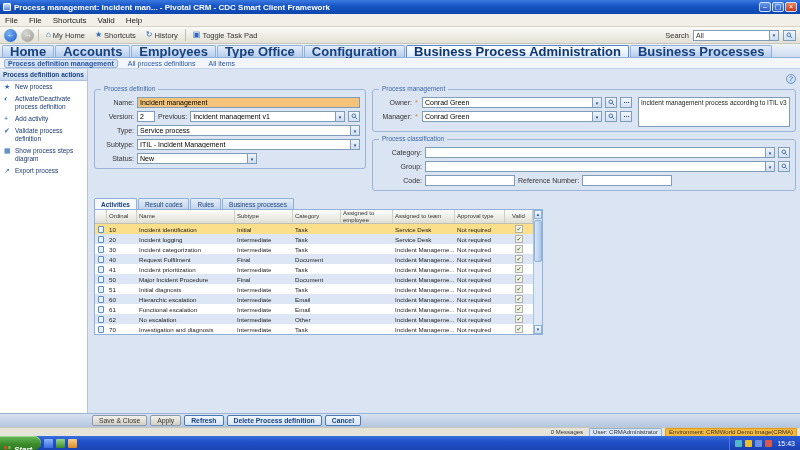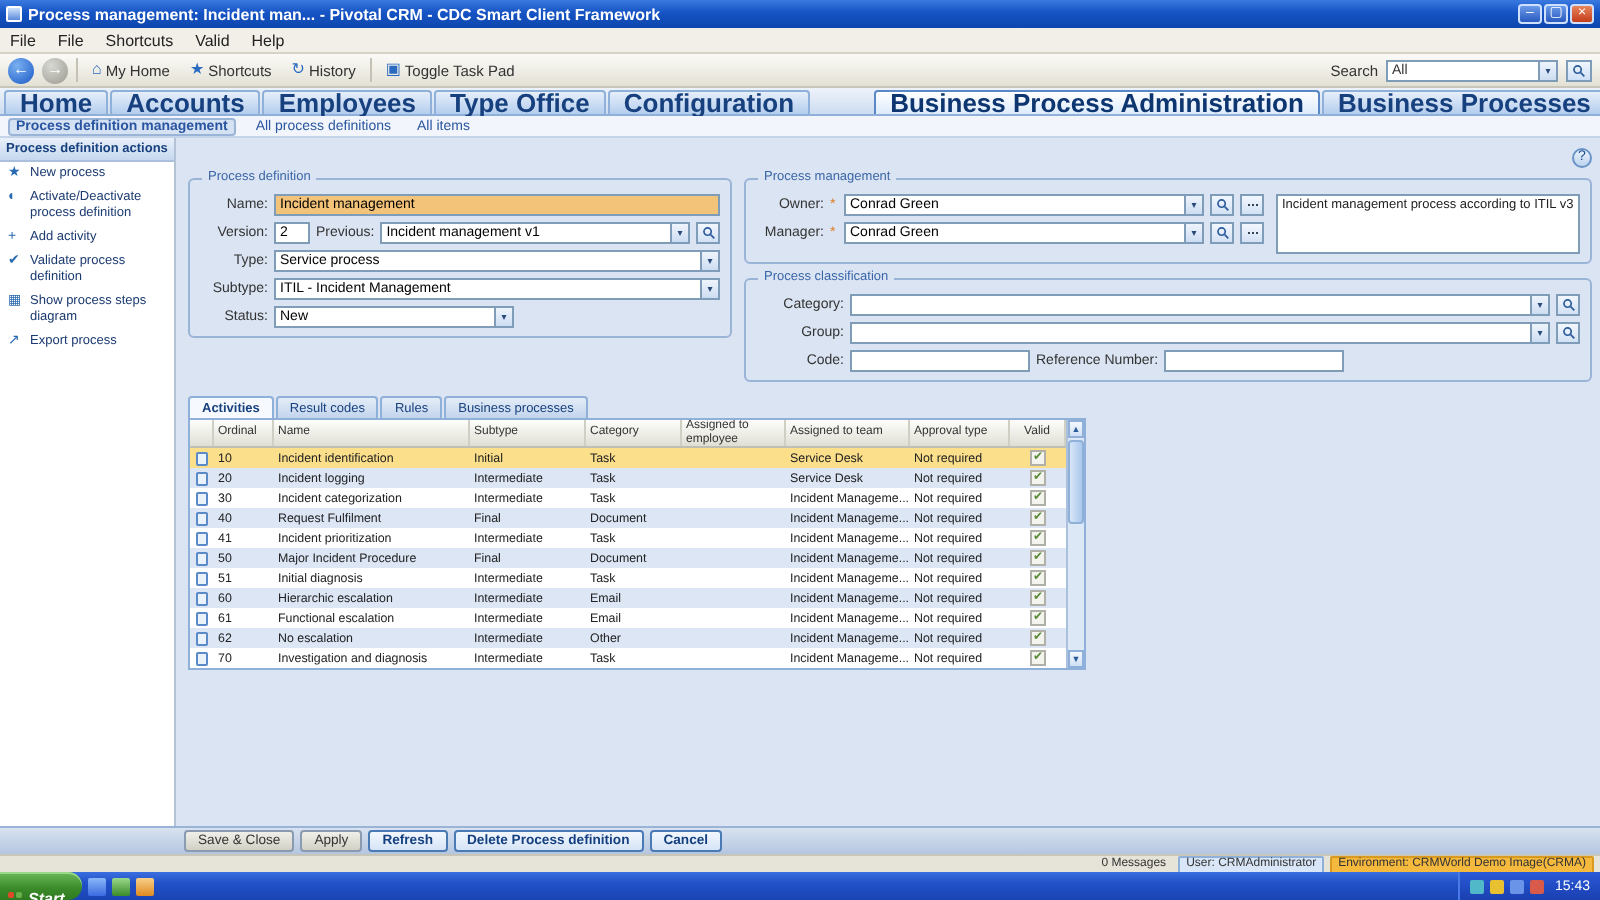--- a/index.html
+++ b/index.html
@@ -26,21 +26,21 @@
   .tico { font-size:8px; color:#2a6ac0; line-height:1; }
   .tspacer { flex:1; }
   .search-label { font-size:7.5px; color:#333; }
   .search-select { width:86px; height:11px; background:#fff; border:1px solid #7f9db9; display:flex; align-items:center; font-size:7px; padding-left:2px; }
   .ddbtn { margin-left:auto; width:9px; align-self:stretch; background:linear-gradient(#eef4fc,#cdddf2); border-left:1px solid #7f9db9; font-size:5px; display:flex; align-items:center; justify-content:center; color:#2a4a7a; flex:0 0 9px; }
   .search-go { width:13px; height:11px; background:linear-gradient(#f0f6ff,#cfe0f5); border:1px solid #7f9db9; display:flex; align-items:center; justify-content:center; }
 
   
   .tabstrip { height:14px; flex:0 0 14px; background:linear-gradient(#eef3fa,#cddcf0); border-bottom:1px solid #8fb0d8; display:flex; align-items:flex-end; padding-left:2px; gap:1px; }
   .ntab { height:12px; padding:0 7px; display:flex; align-items:center; font-size:13px; font-weight:bold; color:#17407e; background:linear-gradient(#e6eefa,#b4cdee); border:1px solid #8fb0d8; border-bottom:none; border-radius:2px 2px 0 0; white-space:nowrap; }
-  .ntab.active { background:linear-gradient(#ffffff,#dcebfc); border-color:#5a87c5; color:#0d3570;margin-left:31px; }
+  .ntab.active { background:linear-gradient(#ffffff,#dcebfc); border-color:#5a87c5; color:#0d3570; }
 
   
   .subnav { height:11px; flex:0 0 11px; background:#f2f6fc; border-bottom:1px solid #c5d4e8; display:flex; align-items:center; padding-left:4px; gap:7px; font-size:7px; color:#2a55a0; }
   .sn-item { padding:0 3px; white-space:nowrap; }
   .sn-item.active { background:#d4e2f4; border:1px solid #9ab4d8; border-radius:2px; font-weight:bold; }
 
   
   .content { flex:1; display:flex; min-height:0; }
   .sidebar { width:88px; flex:0 0 88px; background:#fff; border-right:1px solid #b4c2d6; display:flex; flex-direction:column; }
   .sidebar-title { height:12px; flex:0 0 12px; background:linear-gradient(#e8f0fa,#c6d8ef); border-bottom:1px solid #aac0dc; font-size:6.5px; font-weight:bold; color:#17407e; display:flex; align-items:center; padding-left:3px; }

